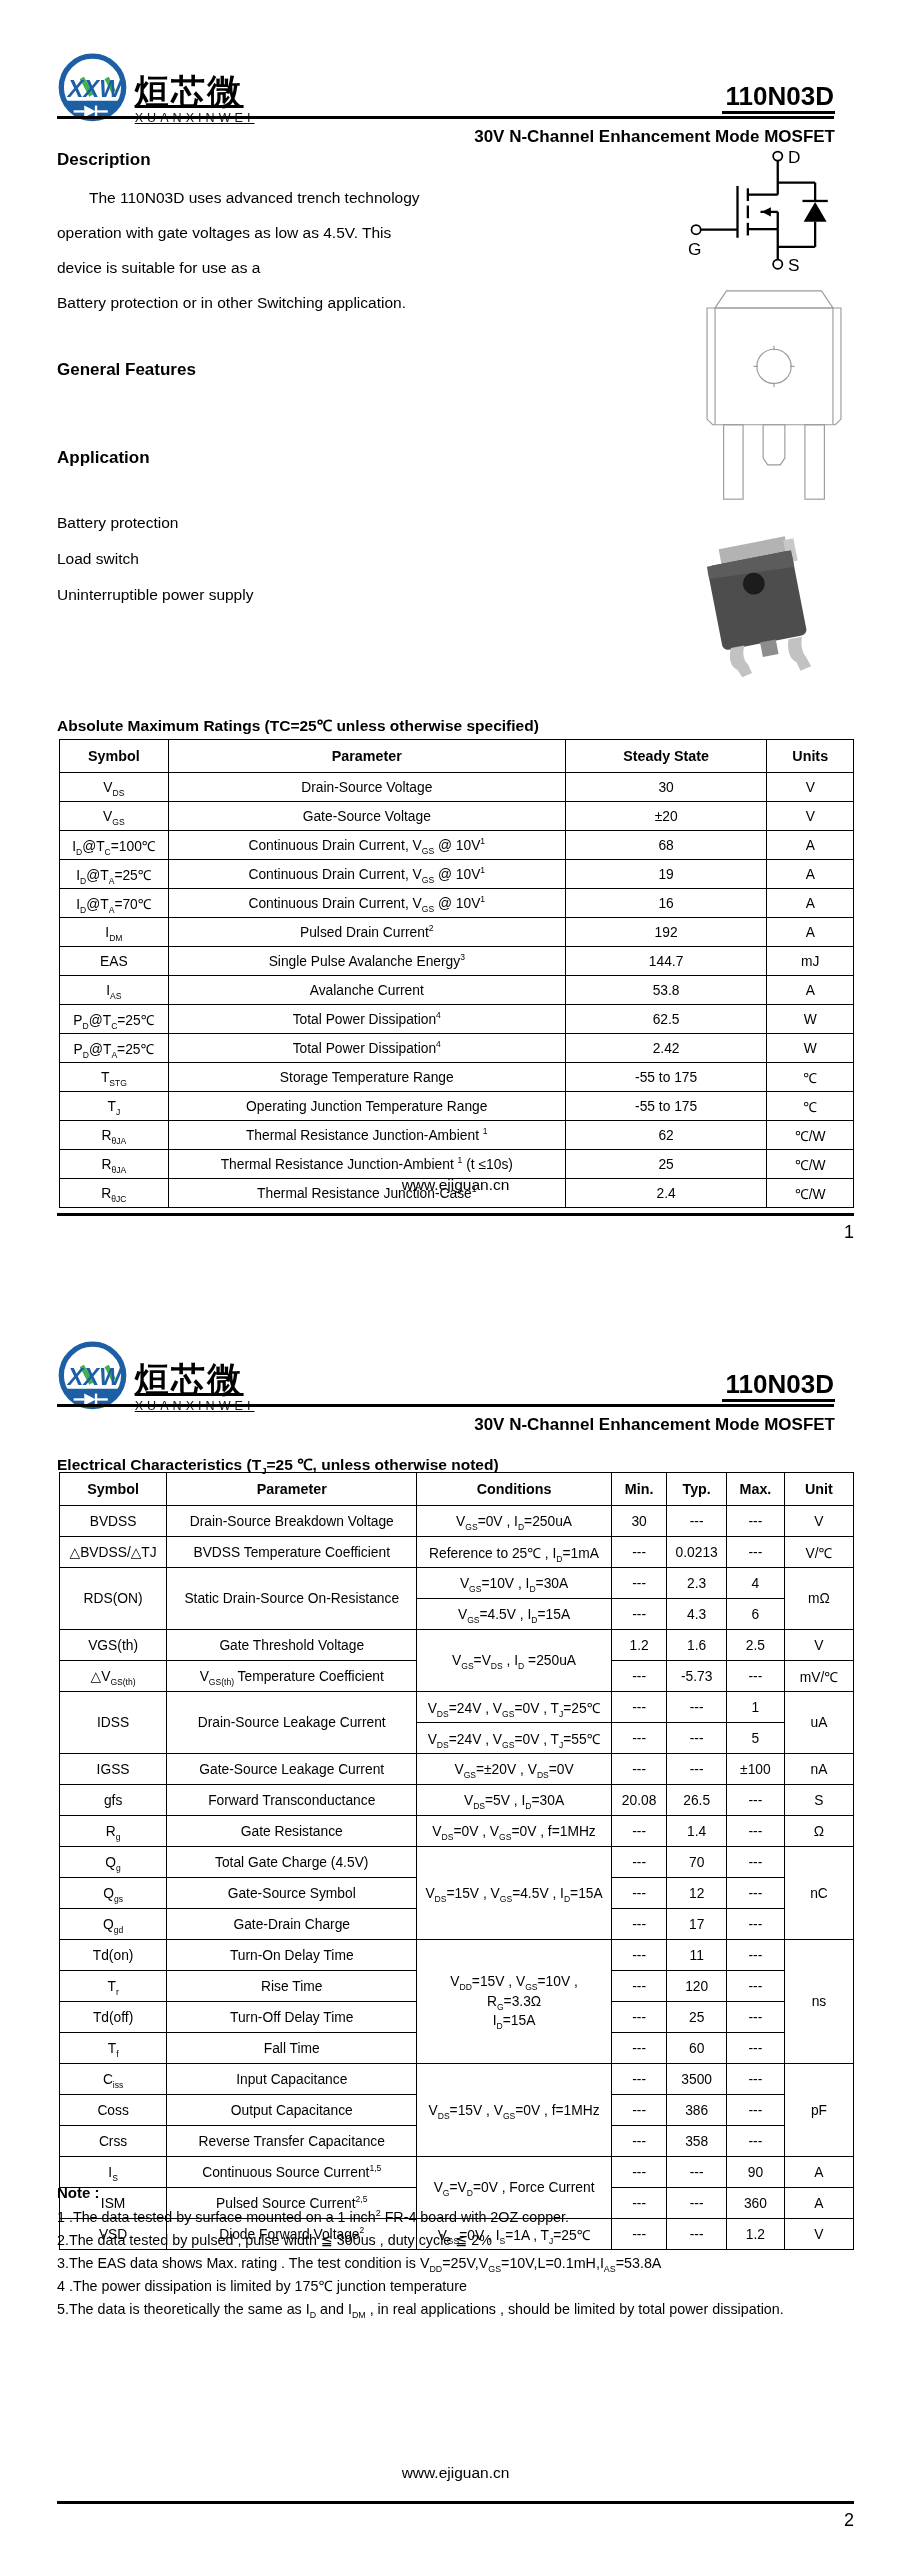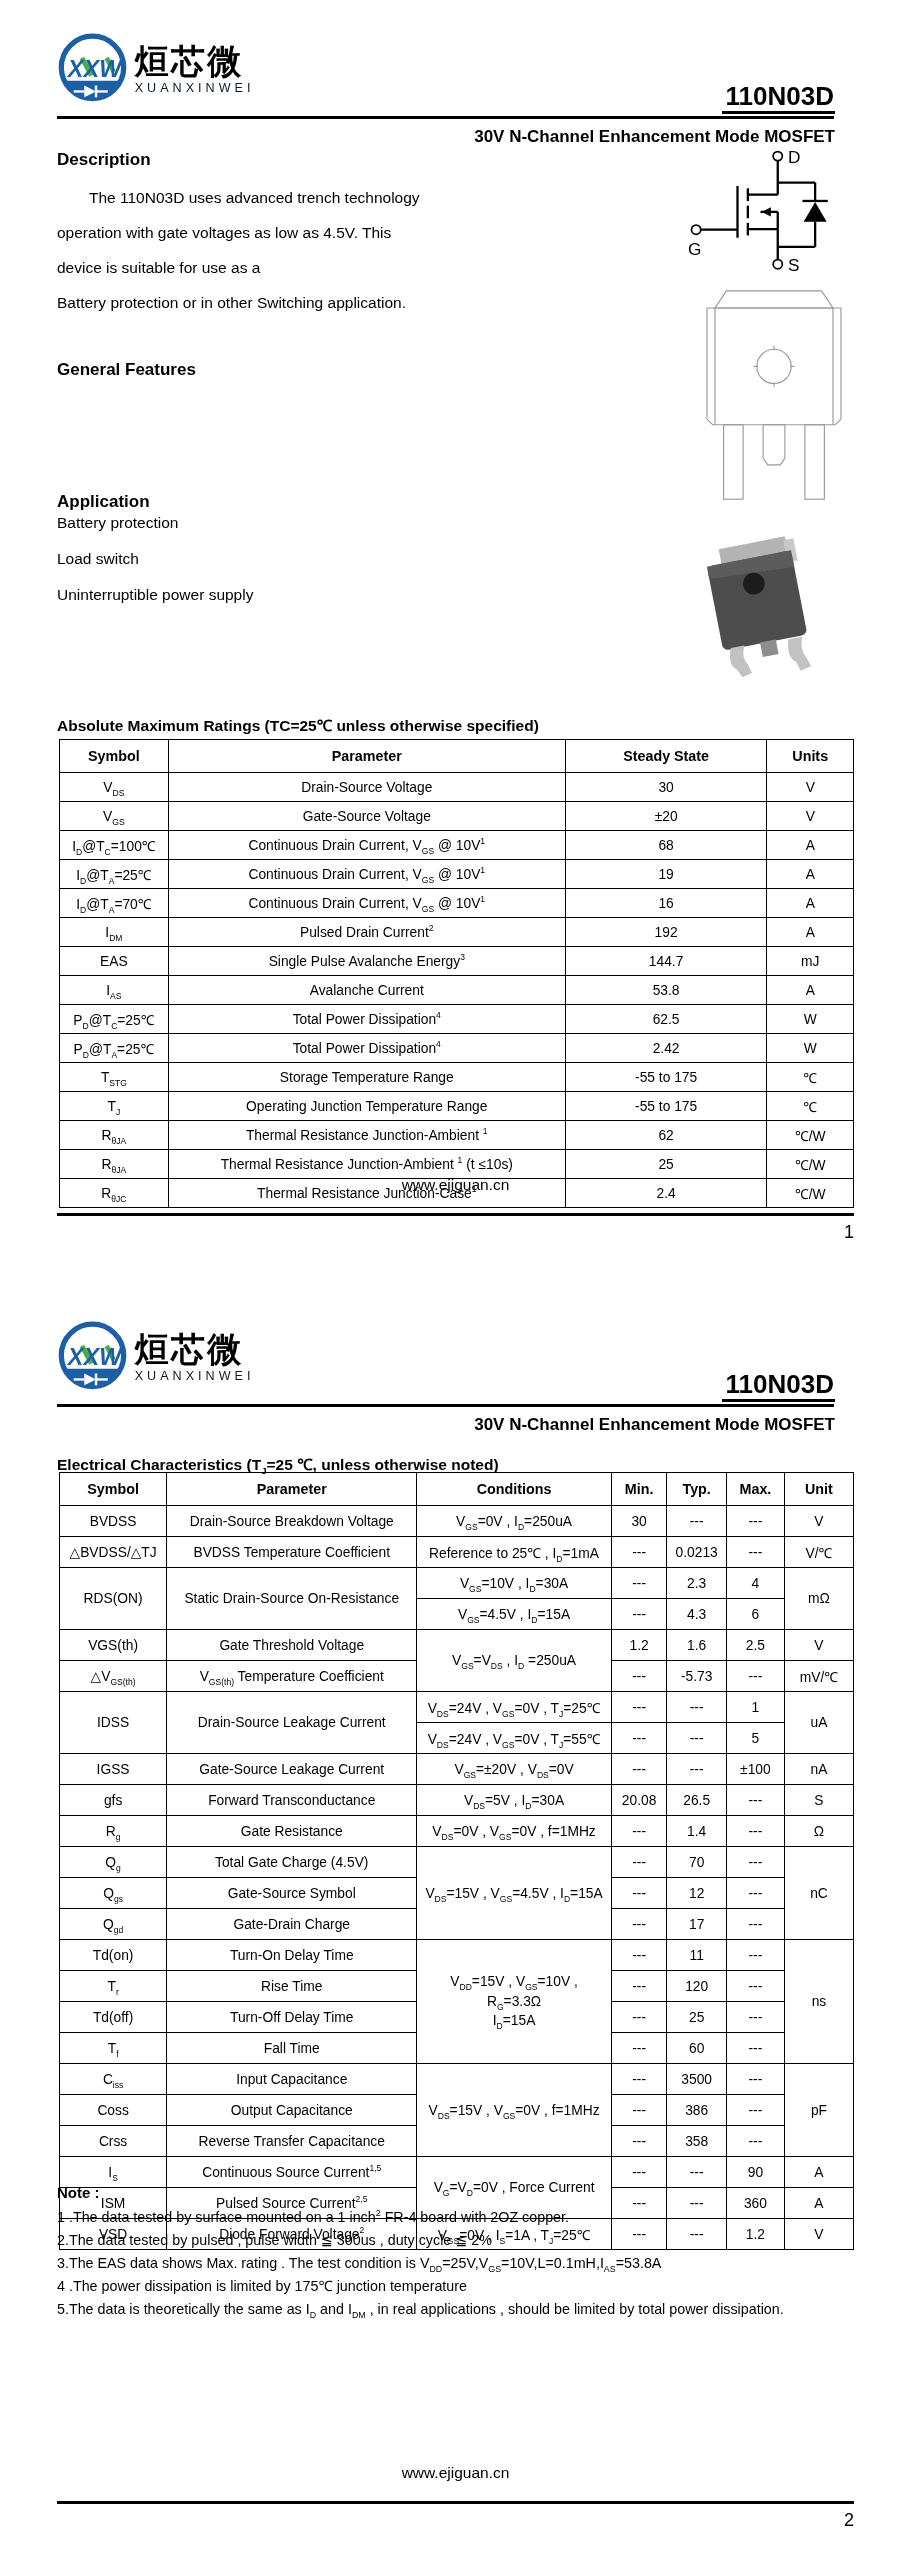--- a/index.html
+++ b/index.html
@@ -2,21 +2,21 @@
 <html style="font-size:9.2px"><head>
 <meta charset="utf-8">
 <style>
   html,body{margin:0;padding:0;background:#e8e8e8;}
   .sheet{position:relative;width:911px;height:2576px;background:#ffffff;margin:0 auto;
          font-family:"Liberation Sans", sans-serif;color:#000;}
   .page{position:absolute;left:0;width:911px;height:1288px;overflow:hidden;}
   #page1{top:0;} #page2{top:1288px;}
 
   
-  .logo{position:absolute;left:56px;top:32px;display:flex;align-items:center;}
+  .logo{position:absolute;left:56px;top:52px;display:flex;align-items:flex-end;text-decoration:underline;}
   .logo-mark{width:73px;height:73px;}
   .logo-names{margin-left:5.7px;display:flex;flex-direction:column;}
   .logo-cn{font-size:34px;font-weight:bold;line-height:38px;letter-spacing:2.3px;}
   .logo-en{font-size:12.6px;letter-spacing:4px;color:#0f172a;margin-top:1.1px;}
   .doc-title{position:absolute;right:76px;top:83px;font-size:26px;font-weight:bold;
              border-bottom:3.4px solid #000;padding:0 1.1px 1.1px 3.4px;line-height:1.05;}
   .header-rule{position:absolute;left:57px;top:116px;width:777px;height:3.4px;background:#000;}
   .subtitle{position:absolute;right:76px;top:127px;font-size:17px;font-weight:bold;}
 
   
@@ -83,21 +83,21 @@
     <div class="sec-heading" style="top:150px;">Description</div>
     <div class="txt-block desc-lines" style="top:180px;">
       <div class="line">The 110N03D uses advanced trench technology</div>
       <div class="line">operation with gate voltages as low as 4.5V. This</div>
       <div class="line">device is suitable for use as a</div>
       <div class="line">Battery protection or in other Switching application.</div>
     </div>
 
     <div class="sec-heading" style="top:360px;">General Features</div>
 
-    <div class="sec-heading" style="top:492px;text-align:right;">Application</div>
+    <div class="sec-heading" style="top:448px;text-align:right;">Application</div>
     <div class="txt-block" style="top:505px;line-height:36px;">
       <div>Battery protection</div>
       <div>Load switch</div>
       <div>Uninterruptible power supply</div>
     </div>
 
     <svg class="fig" style="left:680px;top:148px;" width="184" height="141" viewBox="0 0 320 245">
       <g stroke="#000" stroke-width="4" fill="none">
         <circle cx="170" cy="14" r="8" stroke-width="3"></circle>
         <line x1="170" y1="22" x2="170" y2="81"></line>

